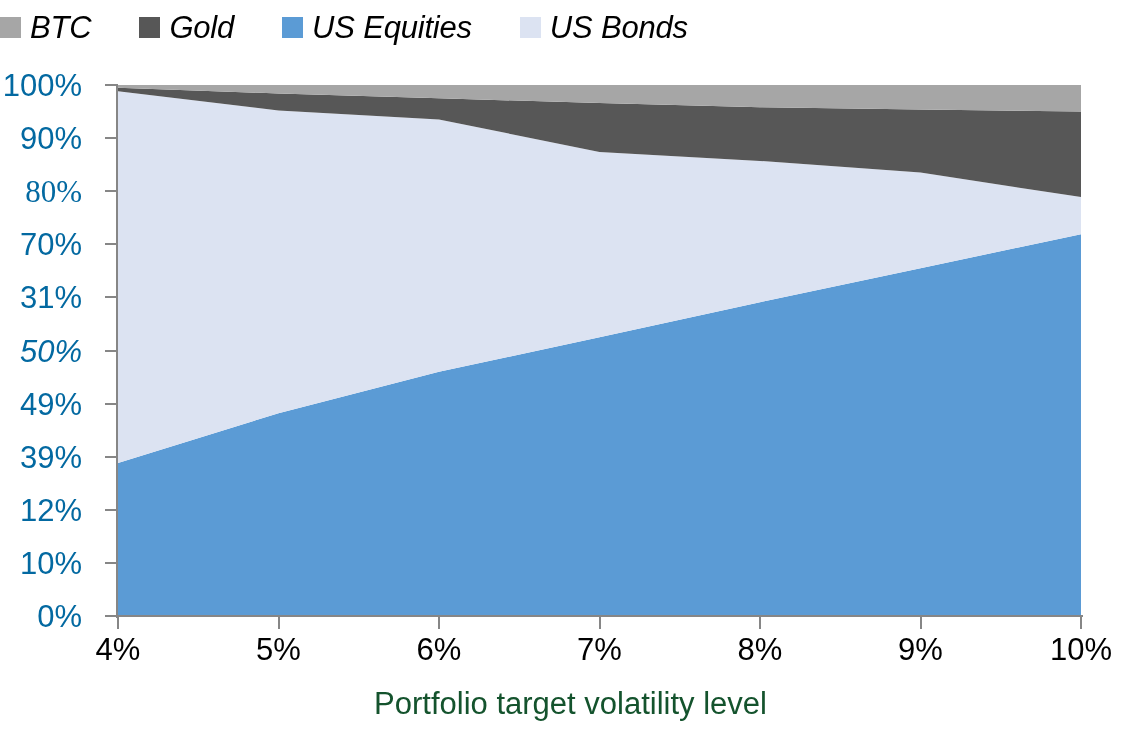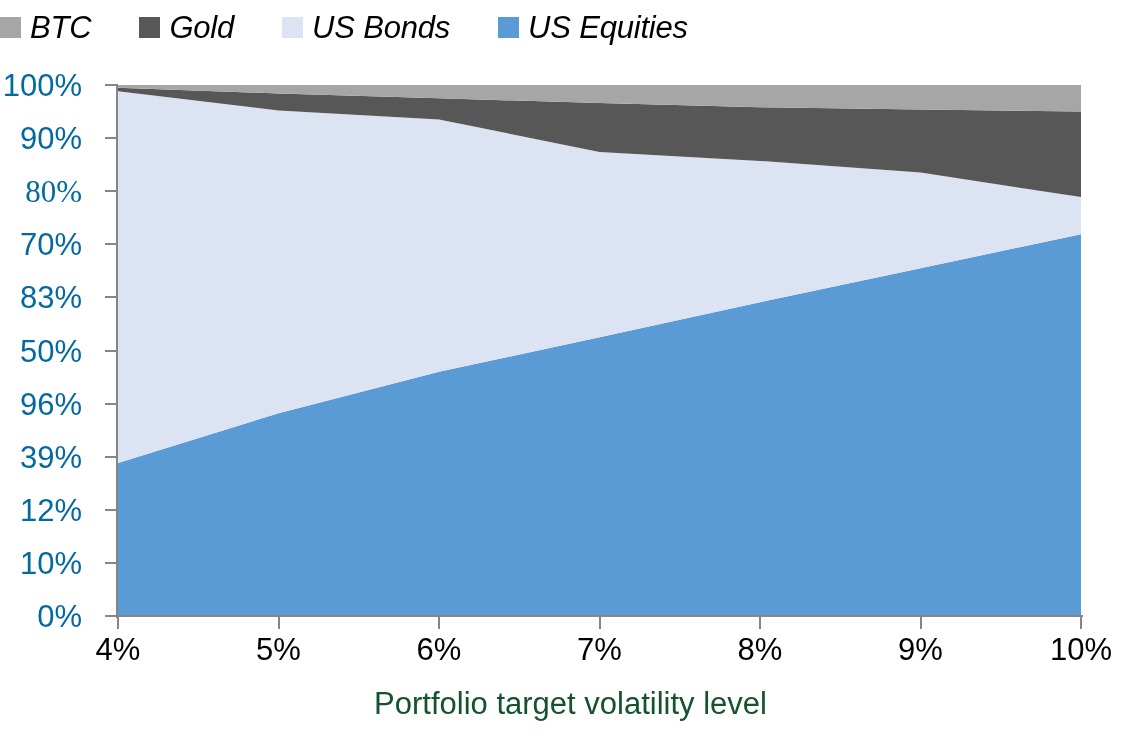--- a/index.html
+++ b/index.html
@@ -143,26 +143,26 @@
   <div id="legend">
     <div class="legend-entry">
       <span class="legend-swatch" style="background:#A6A6A6"></span>
       <span class="legend-label">BTC</span>
     </div>
     <div class="legend-entry">
       <span class="legend-swatch" style="background:#575757"></span>
       <span class="legend-label">Gold</span>
     </div>
     <div class="legend-entry">
+      <span class="legend-swatch" style="background:#5B9BD5"></span>
+      <span class="legend-label">US Equities</span>
+    </div>
+    <div class="legend-entry">
       <span class="legend-swatch" style="background:#DCE3F2"></span>
       <span class="legend-label">US Bonds</span>
-    </div>
-    <div class="legend-entry">
-      <span class="legend-swatch" style="background:#5B9BD5"></span>
-      <span class="legend-label">US Equities</span>
     </div>
   </div>
 
   <div id="plot-frame">
     <svg id="plot-svg" viewBox="0 0 963 531" preserveAspectRatio="none">
         <polygon points="0,378.072 160.5,328.158 321,286.74 481.5,252.22499999999997 642,217.17900000000003 802.5,183.195 963,149.21099999999996 963,531 802.5,531 642,531 481.5,531 321,531 160.5,531 0,531" fill="#5B9BD5"></polygon>
         <polygon points="0,6.371999999999957 160.5,25.487999999999943 321,34.514999999999986 481.5,66.90599999999995 642,75.93299999999999 802.5,87.61500000000001 963,112.041 963,149.21099999999996 802.5,183.195 642,217.17900000000003 481.5,252.22499999999997 321,286.74 160.5,328.158 0,378.072" fill="#DCE3F2"></polygon>
         <polygon points="0,2.6549999999999727 160.5,8.495999999999981 321,13.274999999999977 481.5,18.053999999999974 642,22.30200000000002 802.5,24.425999999999988 963,26.55000000000001 963,112.041 802.5,87.61500000000001 642,75.93299999999999 481.5,66.90599999999995 321,34.514999999999986 160.5,25.487999999999943 0,6.371999999999957" fill="#575757"></polygon>
         <polygon points="0,0 160.5,0 321,0 481.5,0 642,0 802.5,0 963,0 963,26.55000000000001 802.5,24.425999999999988 642,22.30200000000002 481.5,18.053999999999974 321,13.274999999999977 160.5,8.495999999999981 0,2.6549999999999727" fill="#A6A6A6"></polygon>
       </svg>
@@ -174,25 +174,25 @@
   <div id="y-axis-group">
       <div class="y-tick" style="top: 615px;"></div>
       <div class="y-label" style="top: 616px;">0%</div>
       <div class="y-tick" style="top: 561.9px;"></div>
       <div class="y-label" style="top: 562.9px;">10%</div>
       <div class="y-tick" style="top: 508.8px;"></div>
       <div class="y-label" style="top: 509.8px;">12%</div>
       <div class="y-tick" style="top: 455.7px;"></div>
       <div class="y-label" style="top: 456.7px;">39%</div>
       <div class="y-tick" style="top: 402.6px;"></div>
-      <div class="y-label" style="top: 403.6px;">96%</div>
+      <div class="y-label" style="top: 403.6px;">49%</div>
       <div class="y-tick" style="top: 349.5px;"></div>
-      <div class="y-label" style="top: 350.5px;">50%</div>
+      <div class="y-label" style="top: 350.5px; font-style: italic;">50%</div>
       <div class="y-tick" style="top: 296.4px;"></div>
-      <div class="y-label" style="top: 297.4px;">83%</div>
+      <div class="y-label" style="top: 297.4px;">31%</div>
       <div class="y-tick" style="top: 243.3px;"></div>
       <div class="y-label" style="top: 244.3px;">70%</div>
       <div class="y-tick" style="top: 190.2px;"></div>
       <div class="y-label" style="top: 191.2px; font-family: Liberation Serif, serif;">80%</div>
       <div class="y-tick" style="top: 137.1px;"></div>
       <div class="y-label" style="top: 138.1px; margin-left: 26px;">90%</div>
       <div class="y-tick" style="top: 84px;"></div>
       <div class="y-label" style="top: 85px;">100%</div>
     </div>
 

